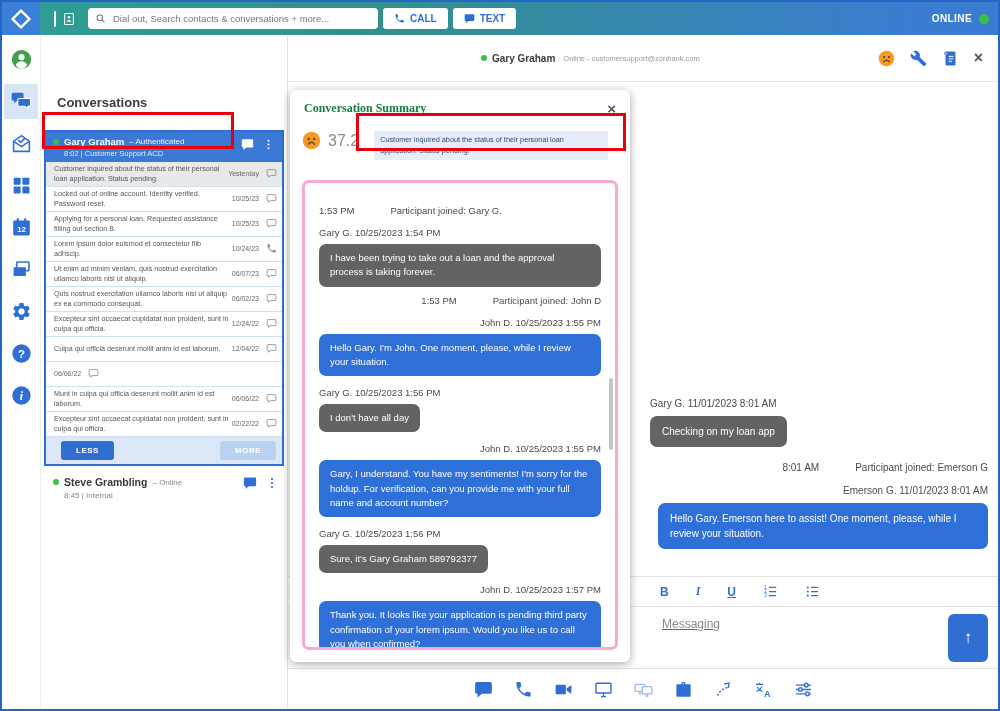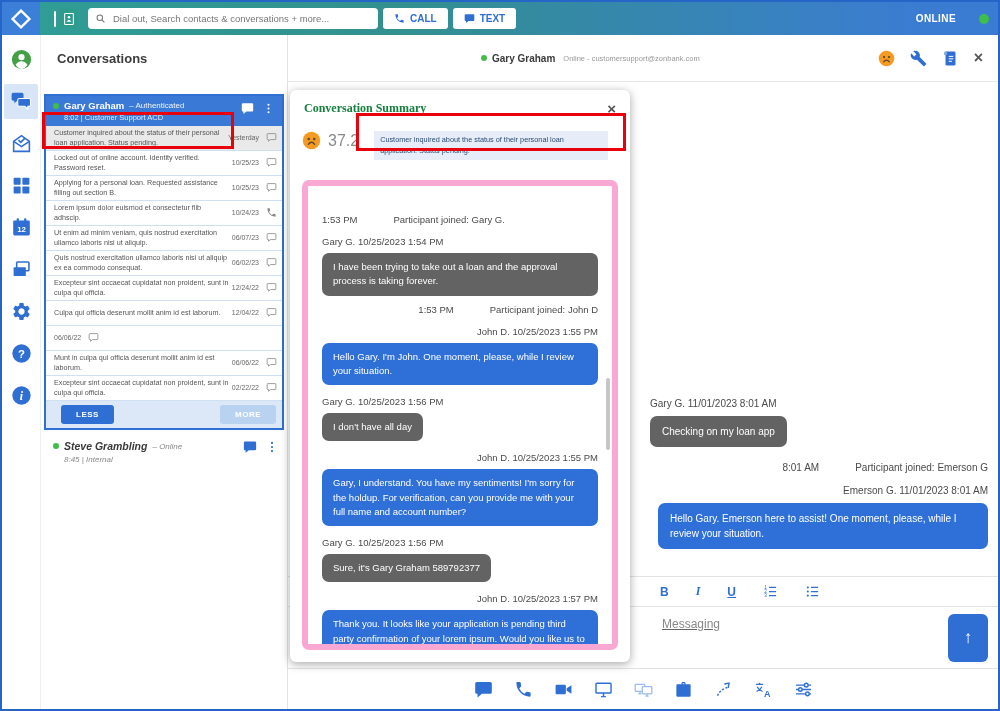--- a/index.html
+++ b/index.html
@@ -18,36 +18,36 @@
   .book-btn svg{width:14px;height:14px;}
   .search-box{width:290px;height:21px;background:#fff;border-radius:4px;margin-left:10px;
               display:flex;align-items:center;padding:0 7px;gap:5px;}
   .search-box svg{width:11px;height:11px;flex:0 0 auto;}
   .search-box input{border:none;outline:none;flex:1;font-size:9.5px;color:#555;font-family:inherit;background:transparent;}
   .search-box input::placeholder{color:#777;}
   .top-btn{height:21px;background:#fff;border:none;border-radius:3px;margin-left:5px;cursor:pointer;
            display:flex;align-items:center;gap:5px;padding:0 11px;color:#2F6FD4;font-weight:bold;
            font-size:10px;font-family:inherit;}
   .top-btn .ic svg{width:11px;height:11px;display:block;}
-  .online{margin-left:auto;display:flex;align-items:center;gap:23px;margin-right:9px;}
+  .online{margin-left:auto;display:flex;align-items:center;gap:7px;margin-right:9px;}
   .online-label{color:#fff;font-size:10px;font-weight:bold;letter-spacing:.4px;}
   .online-dot{width:10px;height:10px;border-radius:50%;background:#3FBF4A;}
 
   
   .main{flex:1;display:flex;min-height:0;}
 
   .sidebar{flex:0 0 38px;display:flex;flex-direction:column;align-items:center;padding-top:7px;background:#fff;}
   .side-item{width:34px;height:35px;display:flex;align-items:center;justify-content:center;
              margin-bottom:7px;border-radius:2px;cursor:pointer;}
   .side-item.active{background:#D7E5F6;}
   .side-item svg{width:21px;height:21px;display:block;}
 
   .conv-panel{flex:0 0 248px;border-left:1px solid #EFEFEF;border-right:1px solid #E2E2E2;
               display:flex;flex-direction:column;background:#fff;min-height:0;}
-  .conv-title{padding:16px 16px 28px;font-size:13px;font-weight:bold;color:#3C3C3C;}
+  .conv-title{padding:16px 16px 20px;font-size:13px;font-weight:bold;color:#3C3C3C;margin-top:44px;}
   .active-conv{margin:0 3px;border:2px solid #2F6FD4;}
   .active-header{background:#3B79D6;color:#fff;padding:4px 7px;display:flex;align-items:flex-start;}
   .ah-left{flex:1;}
   .ah-line1{display:flex;align-items:center;gap:5px;font-size:9.5px;font-weight:bold;}
   .ah-auth{font-size:8px;font-weight:normal;opacity:.92;}
   .ah-meta{font-size:7.5px;opacity:.85;margin-left:11px;margin-top:2px;}
   .ah-icons{display:flex;align-items:center;gap:8px;padding-top:2px;color:#fff;}
   .ah-icons .ic svg{width:13px;height:13px;display:block;}
   .dot{width:6px;height:6px;border-radius:50%;background:#3FBF4A;flex:0 0 auto;}
 
@@ -59,21 +59,21 @@
   .h-icon{color:#8A8A8A;display:flex;}
   .h-icon svg{width:11px;height:11px;display:block;}
 
   .conv-footer{background:#DCE8F7;display:flex;justify-content:space-between;align-items:center;padding:4px 6px;}
   .pill-btn{font-size:8px;font-weight:bold;padding:5px 15px;border-radius:3px;border:none;
             letter-spacing:.5px;font-family:inherit;cursor:pointer;color:#fff;}
   .less-btn{background:#2F6FD4;margin-left:9px;}
   .more-btn{background:#B9D2F0;}
 
   .other-conv{padding:10px 8px 8px 12px;display:flex;align-items:flex-start;}
-  .oc-left{flex:1;font-style:italic;}
+  .oc-left{flex:1;}
   .oc-line1{display:flex;align-items:center;gap:5px;font-size:10.5px;font-weight:bold;color:#3A3A3A;}
   .oc-status{font-size:8px;color:#888;font-weight:normal;}
   .oc-meta{font-size:8px;color:#888;margin-left:11px;margin-top:3px;}
   .oc-icons{display:flex;align-items:center;gap:8px;color:#2F6FD4;}
   .oc-icons .ic svg{width:14px;height:14px;display:block;}
 
   
   .chat-panel{flex:1;display:flex;flex-direction:column;min-width:0;position:relative;background:#fff;}
   .chat-header{flex:0 0 47px;border-bottom:1px solid #E8E8E8;display:flex;align-items:center;padding:0 15px;}
   .ch-center{flex:1;display:flex;align-items:center;justify-content:center;gap:5px;}
@@ -123,22 +123,22 @@
                    border-radius:6px;box-shadow:0 2px 10px rgba(0,0,0,.35);z-index:5;
                    display:flex;flex-direction:column;}
   .sum-header{display:flex;justify-content:space-between;align-items:center;padding:11px 14px 7px;}
   .sum-title{font-size:12px;font-weight:bold;color:#15803d;font-family:Liberation Serif, serif;}
   .sum-close{font-size:15px;color:#555;cursor:pointer;font-weight:bold;line-height:1;}
   .sum-sent{display:flex;align-items:flex-start;padding:8px 12px;gap:7px;}
   .sum-emoji svg{width:19px;height:19px;display:block;}
   .sum-score{font-size:16px;color:#8A8A8A;line-height:19px;}
   .sum-text{margin-left:8px;margin-right:10px;flex:1;font-size:7.3px;color:#2C4A75;
             background:#E6EDF8;padding:4px 6px;line-height:1.45;}
-  .sum-messages{flex:1;margin:12px;border:6px solid #f9a8d4;border-radius:7px;
-                padding:20px 14px 0;position:relative;overflow:hidden;}
+  .sum-messages{flex:1;margin:12px;border:3px solid #f9a8d4;border-radius:7px;
+                padding:14px 14px 0;position:relative;overflow:hidden;}
   .sum-messages .bubble{font-size:9.5px;max-width:300px;padding:7px 11px;}
   .sum-messages .sender{font-size:9.5px;margin:11px 0 6px;}
   .sum-messages .system{font-size:9.5px;margin:8px 0 10px;}
   .scroll-thumb{position:absolute;right:2px;top:42%;width:4px;height:72px;border-radius:2px;background:#C6C6C6;}
 
   
   .anno{position:absolute;border:3px solid #E8000D;z-index:9;pointer-events:none;}
   .anno-1{left:40px;top:110px;width:192px;height:37px;}
   .anno-2{left:354px;top:111px;width:270px;height:38px;}
 

